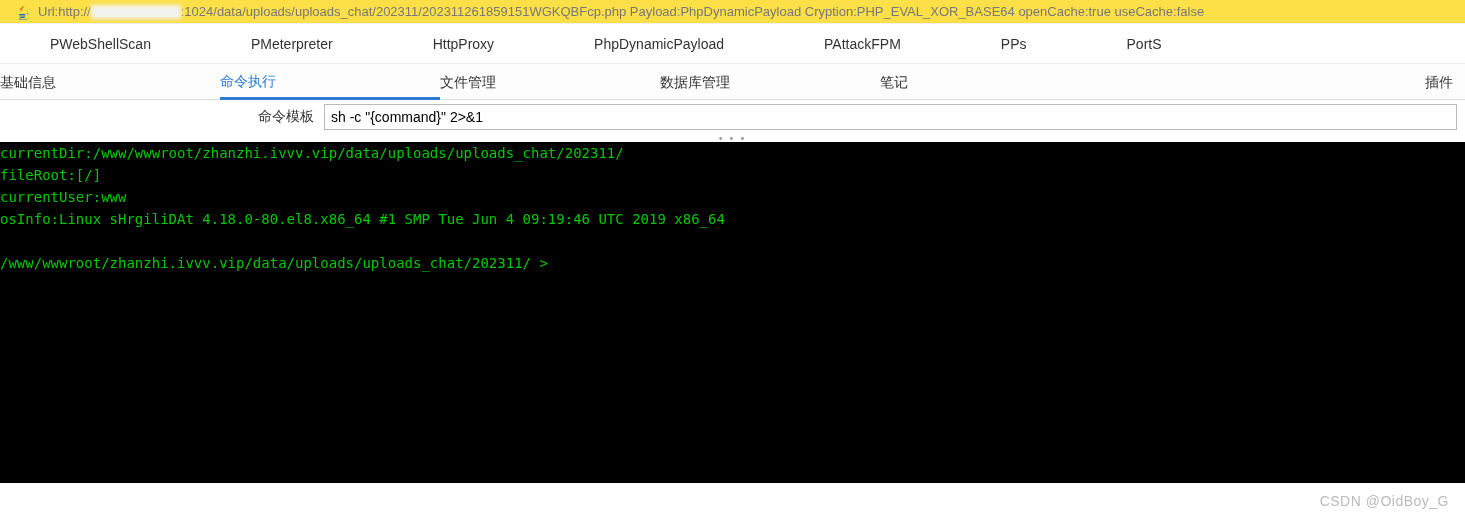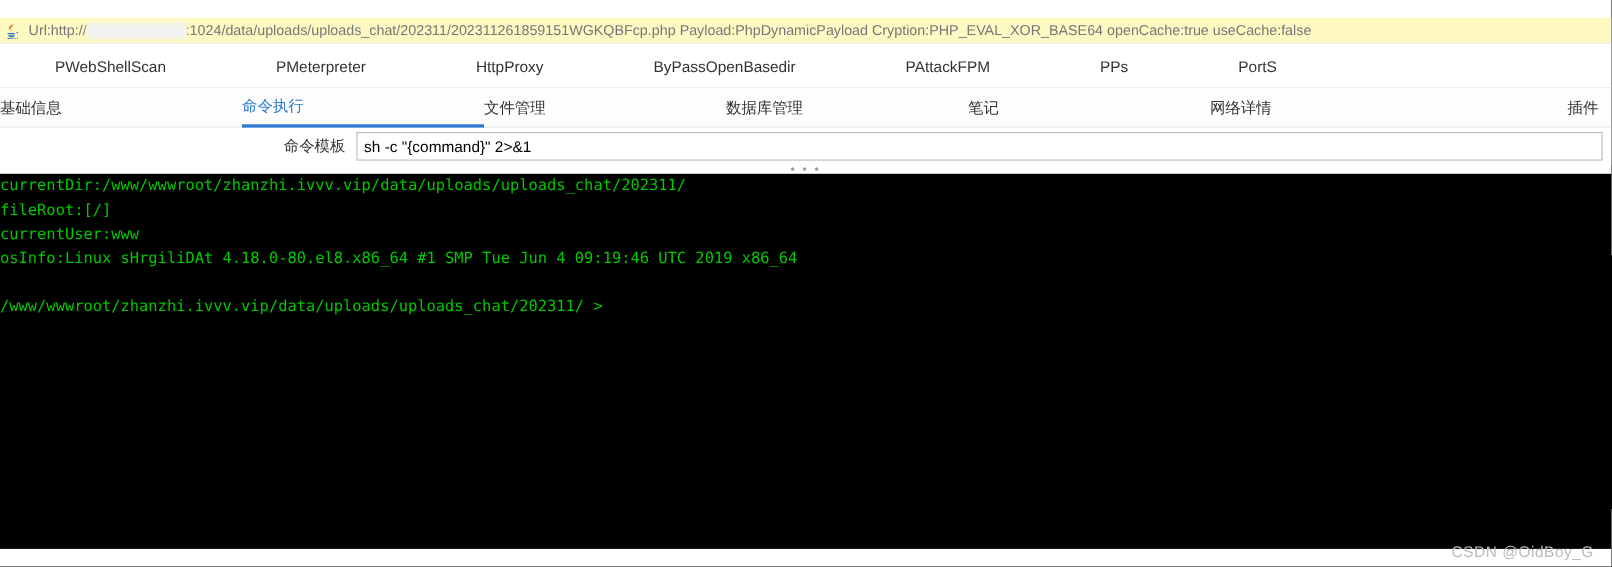--- a/index.html
+++ b/index.html
@@ -1,18 +1,18 @@
 <!DOCTYPE html>
 <html><head>
 <meta charset="utf-8">
 <style>
 * { margin:0; padding:0; box-sizing:border-box; font-family:"Microsoft YaHei",Arial,sans-serif; }
 body { background:#fff; width:1465px; height:515px; overflow:hidden; position:relative; }
 
-.titlebar { display:flex; align-items:center; gap:6px; padding:2px 4px; height:24px; background:#fef9c3; color:#777; font-size:13px; border-bottom:1px solid #eee; white-space:nowrap; overflow:hidden;margin-top:16px; }
+.titlebar { display:flex; align-items:center; gap:6px; padding:2px 16px; height:24px; background:#fde047; color:#777; font-size:13px; border-bottom:1px solid #eee; white-space:nowrap; overflow:hidden; }
 .java-icon { width:16px; height:16px; display:inline-flex; align-items:center; justify-content:center; }
 .java-icon svg { width:16px; height:16px; }
 .redacted { display:inline-block; width:90px; height:14px; background:#f2f2f2; filter:blur(2px); vertical-align:middle; }
 
 .top-tabs { display:flex; background:#fff; height:40px; align-items:center; border-bottom:1px solid #eee; }
 .top-tab { flex:0 0 auto; padding:0 50px; height:40px; line-height:40px; font-size:14px; color:#333; cursor:pointer; white-space:nowrap; }
 
 .sub-tabs { display:flex; background:#fdfdfd; height:36px; align-items:stretch; border-bottom:1px solid #ddd; }
 .sub-tab { flex:0 0 auto; width:220px; text-align:left; height:36px; line-height:36px; font-size:14px; color:#333; cursor:pointer; border-bottom:3px solid transparent; }
 .sub-tab.active { border-bottom:3px solid #2a7ad4; color:#2a7ad4;font-family:Liberation Serif, serif; }
@@ -42,33 +42,32 @@
   </span>
   <span>
     <span>Url:http://</span><span class="redacted"></span><span>:1024/data/uploads/uploads_chat/202311/202311261859151WGKQBFcp.php</span><span> Payload:PhpDynamicPayload</span><span> Cryption:PHP_EVAL_XOR_BASE64</span><span> openCache:true</span><span> useCache:false</span>
   </span>
 </div>
 
 <div class="top-tabs">
   <div class="top-tab">PWebShellScan</div>
   <div class="top-tab">PMeterpreter</div>
   <div class="top-tab">HttpProxy</div>
-  <div class="top-tab">ByPassOpenBasedir</div>
+  <div class="top-tab">PhpDynamicPayload</div>
   <div class="top-tab">PAttackFPM</div>
   <div class="top-tab">PPs</div>
   <div class="top-tab">PortS</div>
 </div>
 
 <div class="sub-tabs">
   <div class="sub-tab">基础信息</div>
   <div class="sub-tab active">命令执行</div>
   <div class="sub-tab">文件管理</div>
   <div class="sub-tab">数据库管理</div>
   <div class="sub-tab">笔记</div>
-  <div class="sub-tab">网络详情</div>
   <div class="sub-tab last">插件</div>
 </div>
 
 <div class="cmd-row">
   <div class="cmd-label">命令模板</div>
   <input class="cmd-input" type="text" value="sh -c &quot;{command}&quot; 2&gt;&amp;1" style="">
 </div>
 
 <div class="grip">• • •</div>
 

